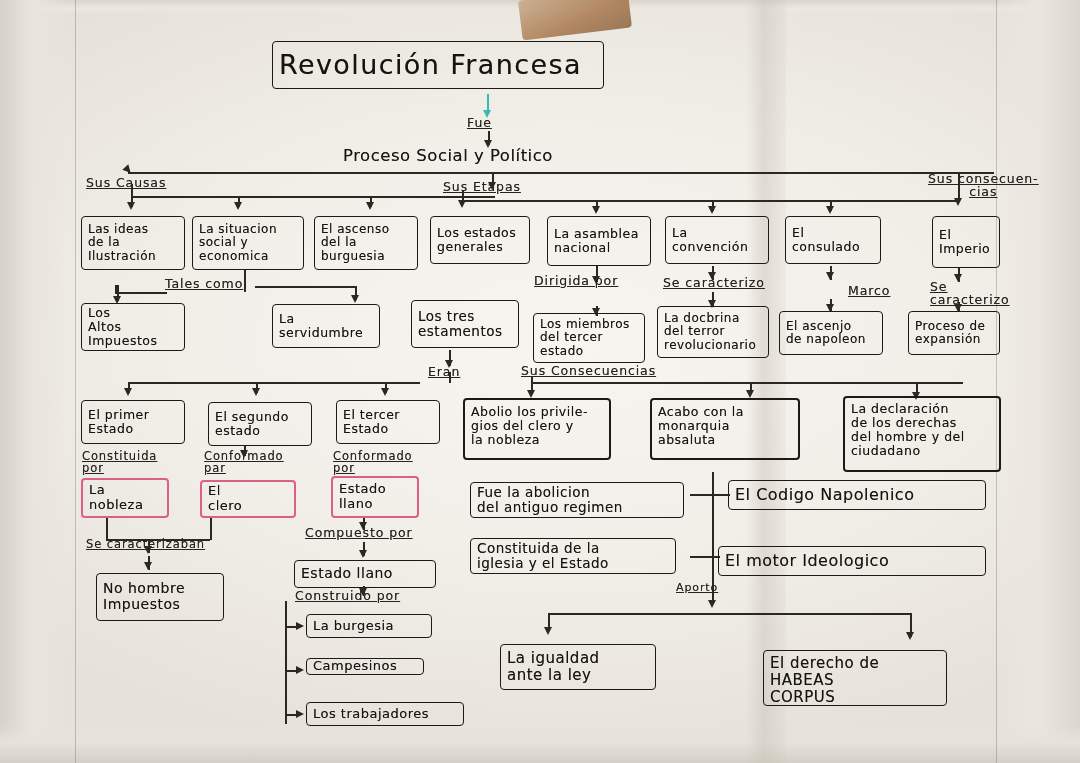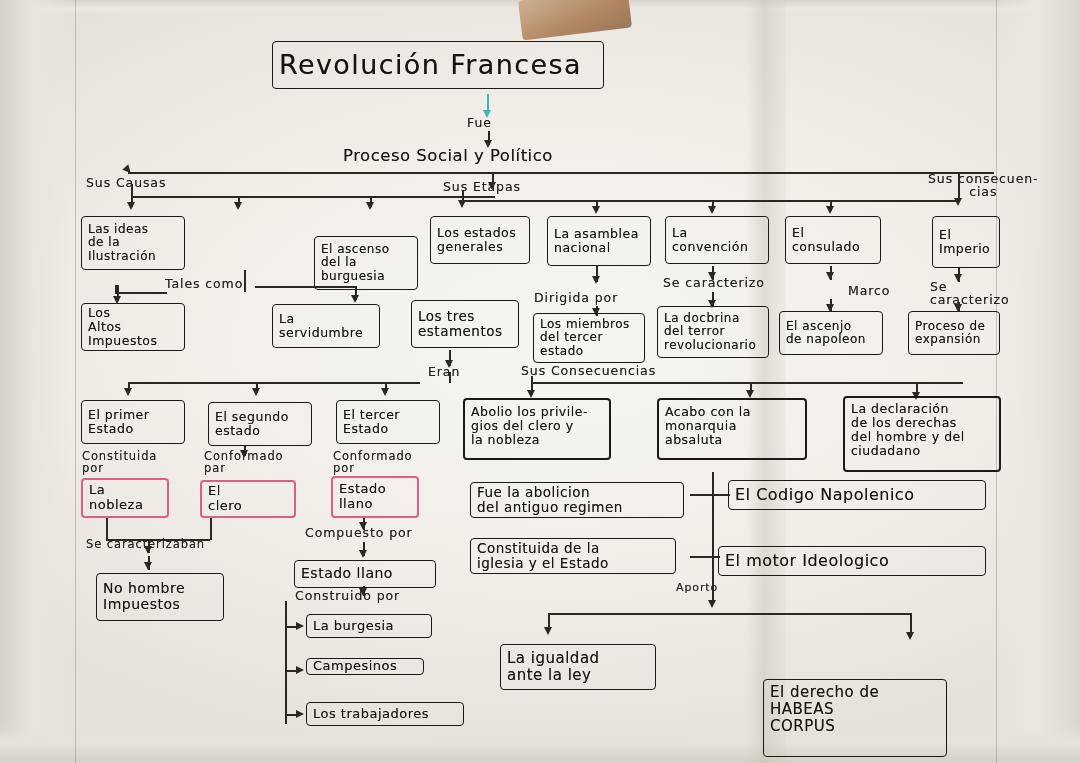--- a/index.html
+++ b/index.html
@@ -34,20 +34,21 @@
 
   
   .hw{
     position:absolute;
     font-family:"DejaVu Sans", sans-serif;
     color:#1d1b19;
     line-height:1.06;
     white-space:pre-line;
     letter-spacing:.6px;
     text-shadow:0 0 .6px rgba(35,32,28,.55);
+    text-decoration:underline;
   }
   .lbl{ font-size:12.5px; color:#26231f; letter-spacing:.9px;}
 
   
   .box{
     position:absolute;
     box-sizing:border-box;
     display:flex;align-items:center;
     padding:3px 6px;
     border:1.6px solid #1c1a17;
@@ -145,22 +146,25 @@
   <div class="arrow" style="left:592px;top:206px;"></div>
   <div class="ln lnv" style="left:712px;top:200px;height:11px;"></div>
   <div class="arrow" style="left:708px;top:206px;"></div>
   <div class="ln lnv" style="left:830px;top:200px;height:11px;"></div>
   <div class="arrow" style="left:826px;top:206px;"></div>
 
   <div class="box hl-pink" style="left:81px;top:216px;width:104px;height:54px;font-size:12px;">Las ideas
 de la
 Ilustración</div>
 
-
-  <div class="box hl-green" style="left:314px;top:216px;width:104px;height:54px;font-size:12px;margin-top:20px;">El ascenso
+  <div class="box hl-yellow" style="left:192px;top:216px;width:112px;height:54px;font-size:12px;">La situacion
+social y
+economica</div>
+
+  <div class="box hl-green" style="left:314px;top:216px;width:104px;height:54px;font-size:12px;">El ascenso
 del la
 burguesia</div>
 
   <div class="box hl-teal" style="left:430px;top:216px;width:100px;height:48px;font-size:12.5px;">Los estados
 generales</div>
 
   <div class="box hl-salmon" style="left:547px;top:216px;width:104px;height:50px;font-size:12.5px;">La asamblea
 nacional</div>
 
   <div class="box hl-teal" style="left:665px;top:216px;width:104px;height:48px;font-size:12.5px;">La
@@ -190,21 +194,21 @@
 servidumbre</div>
 
   <div class="box hl-purple" style="left:411px;top:300px;width:108px;height:48px;font-size:13.5px;">Los tres
 estamentos</div>
   <div class="ln lnv" style="left:449px;top:350px;height:16px;"></div>
   <div class="arrow" style="left:445px;top:360px;"></div>
   <div class="hw lbl" style="left:428px;top:365px;">Eran</div>
 
   <div class="ln lnv" style="left:596px;top:266px;height:16px;"></div>
   <div class="arrow" style="left:592px;top:276px;"></div>
-  <div class="hw lbl" style="left:534px;top:291px;">Dirigida por</div>
+  <div class="hw lbl" style="left:534px;top:274px;">Dirigida por</div>
   <div class="ln lnv" style="left:596px;top:306px;height:10px;"></div>
   <div class="arrow" style="left:592px;top:308px;"></div>
 
   <div class="box hl-salmon" style="left:533px;top:313px;width:112px;height:50px;font-size:12px;">Los miembros
 del tercer
 estado</div>
 
   <div class="ln lnv" style="left:712px;top:266px;height:14px;"></div>
   <div class="arrow" style="left:708px;top:272px;"></div>
   <div class="hw lbl" style="left:663px;top:276px;">Se caracterizo</div>
@@ -308,21 +312,21 @@
   <div class="ln lnh" style="left:285px;top:714px;width:14px;"></div>
   <div class="arrow-r" style="left:296px;top:710px;"></div>
 
   <div class="box hl-teal" style="left:306px;top:614px;width:126px;height:24px;font-size:13px;">La burgesia</div>
   <div class="box hl-teal" style="left:306px;top:658px;width:118px;height:17px;font-size:13px;">Campesinos</div>
   <div class="box hl-teal" style="left:306px;top:702px;width:158px;height:24px;font-size:13px;">Los trabajadores</div>
 
   <div class="box outline-orange hl-orange" style="left:463px;top:398px;width:148px;height:62px;font-size:12.5px;align-items:flex-start;padding-top:5px;">Abolio los privile-
 gios del clero y
 la nobleza</div>
-  <div class="box outline-orange hl-orange" style="left:650px;top:398px;width:150px;height:62px;font-size:12.5px;align-items:flex-start;padding-top:5px;margin-left:7px;">Acabo con la
+  <div class="box outline-orange hl-orange" style="left:650px;top:398px;width:150px;height:62px;font-size:12.5px;align-items:flex-start;padding-top:5px;">Acabo con la
 monarquia
 absaluta</div>
   <div class="box hl-yellow" style="left:470px;top:482px;width:214px;height:36px;font-size:13.5px;">Fue la abolicion
 del antiguo regimen</div>
 
   <div class="box outline-orange hl-orange" style="left:843px;top:396px;width:158px;height:76px;font-size:12.5px;align-items:flex-start;padding-top:4px;">La declaración
 de los derechas
 del hombre y del
 ciudadano</div>
   <div class="box hl-yellow" style="left:470px;top:538px;width:206px;height:36px;font-size:13.5px;">Constituida de la
@@ -337,17 +341,17 @@
   <div class="hw lbl" style="left:676px;top:582px;font-size:11px;">Aporto</div>
   <div class="arrow" style="left:708px;top:600px;"></div>
   <div class="ln lnh" style="left:548px;top:613px;width:362px;"></div>
   <div class="ln lnv" style="left:548px;top:613px;height:18px;"></div>
   <div class="arrow" style="left:544px;top:627px;"></div>
   <div class="ln lnv" style="left:910px;top:613px;height:24px;"></div>
   <div class="arrow" style="left:906px;top:632px;"></div>
 
   <div class="box hl-purple" style="left:500px;top:644px;width:156px;height:46px;font-size:15px;">La igualdad
 ante la ley</div>
-  <div class="box hl-purple" style="left:763px;top:650px;width:184px;height:78px;font-size:15px;align-items:flex-start;padding-top:4px;margin-top:29px;">El derecho de
+  <div class="box hl-purple" style="left:763px;top:650px;width:184px;height:56px;font-size:15px;align-items:flex-start;padding-top:4px;">El derecho de
 HABEAS
      CORPUS</div>
 
 </div>
 
 </body></html>

